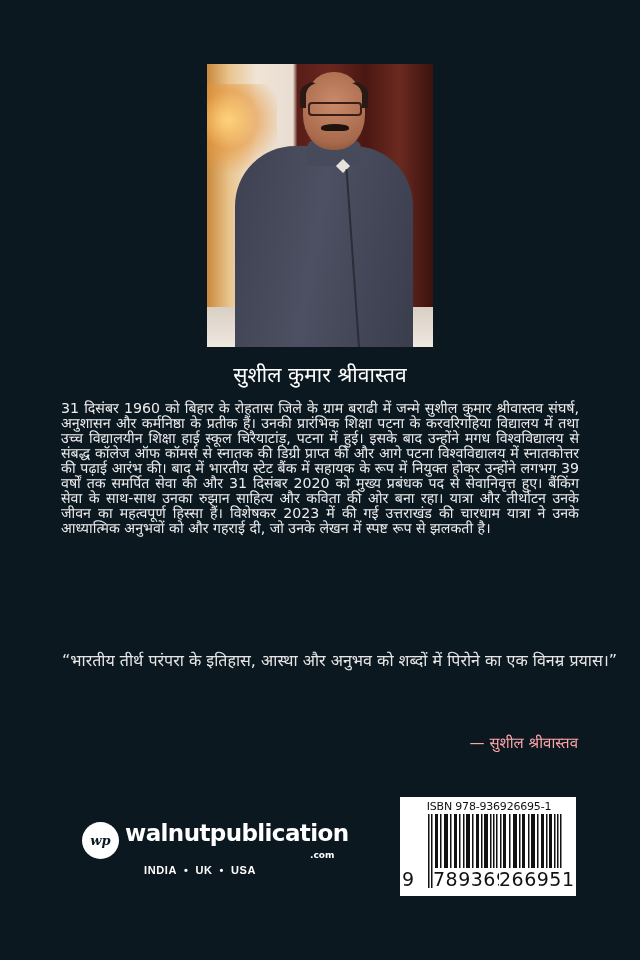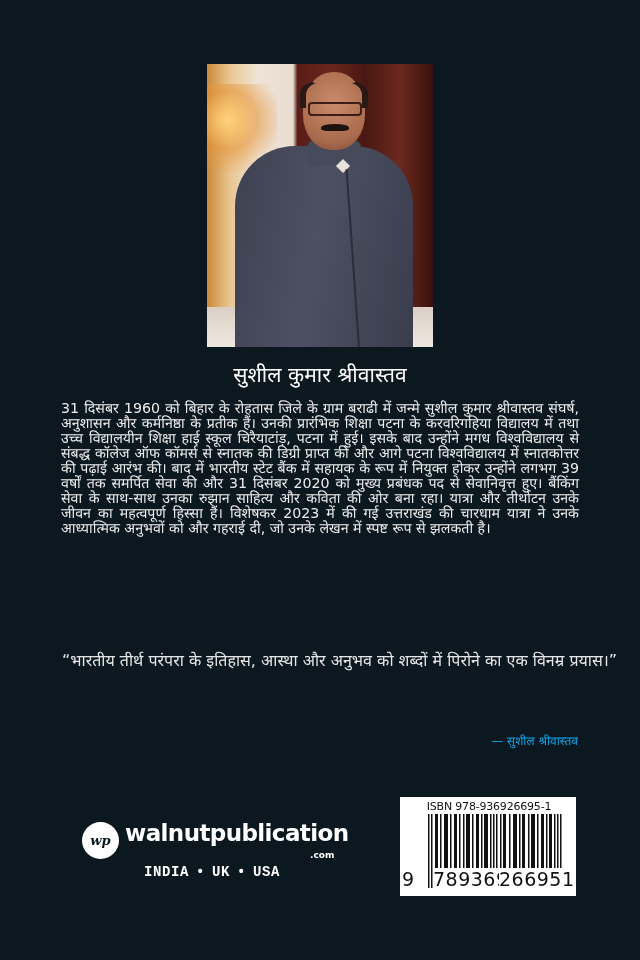--- a/index.html
+++ b/index.html
@@ -69,41 +69,41 @@
     font-size: 14.2px; line-height: 15px; text-align: justify;
     color: #ececec;
   }
   .quote {
     position: absolute; left: 62px; top: 651px; width: 524px;
     font-size: 16px; line-height: 20px; color: #e6e6e6; text-align: right;
     white-space: nowrap;
   }
   .attribution {
     position: absolute; right: 62px; top: 732px;
-    font-size: 12px; color: #0ea5e9;
+    font-size: 15px; color: #fca5a5;
   }
 
   .logo-block { position: absolute; left: 82px; top: 820px; }
   .logo-circle {
     position: absolute; left: 0; top: 2px; width: 37px; height: 37px; border-radius: 50%;
     background: #ffffff; color: #0b1820;
     font-family: "DejaVu Serif", serif; font-style: italic; font-size: 13px; font-weight: bold;
     display: flex; align-items: center; justify-content: center;
   }
   .logo-word {
     position: absolute; left: 43px; top: 0px;
     font-family: "DejaVu Sans", sans-serif; font-weight: bold; font-size: 23px;
     letter-spacing: -0.6px; color: #ffffff; white-space: nowrap;
   }
   .logo-com {
     position: absolute; left: 228px; top: 30px; font-size: 9px; font-weight: bold; color: #ffffff; text-align: right;
   }
   .logo-regions {
-    position: absolute; left: 62px; top: 44px; font-family: Liberation Mono, monospace;
-    font-size: 14px; font-weight: bold; color: #ffffff; letter-spacing: 0.6px; white-space: nowrap;
+    position: absolute; left: 62px; top: 44px; font-family: Liberation Sans, sans-serif;
+    font-size: 11px; font-weight: bold; color: #ffffff; letter-spacing: 0.6px; white-space: nowrap;
   }
   .logo-regions .dot { margin: 0 7px; }
 
   .barcode-box {
     position: absolute; left: 400px; top: 797px; width: 176px; height: 99px;
     background: #ffffff; color: #111;
   }
   .isbn-text {
     position: absolute; left: 0; top: 3px; width: 176px; text-align: center; padding-left: 2px; box-sizing: border-box;
     font-family: "DejaVu Sans", sans-serif; font-size: 11px; color: #111; letter-spacing: -0.2px;

